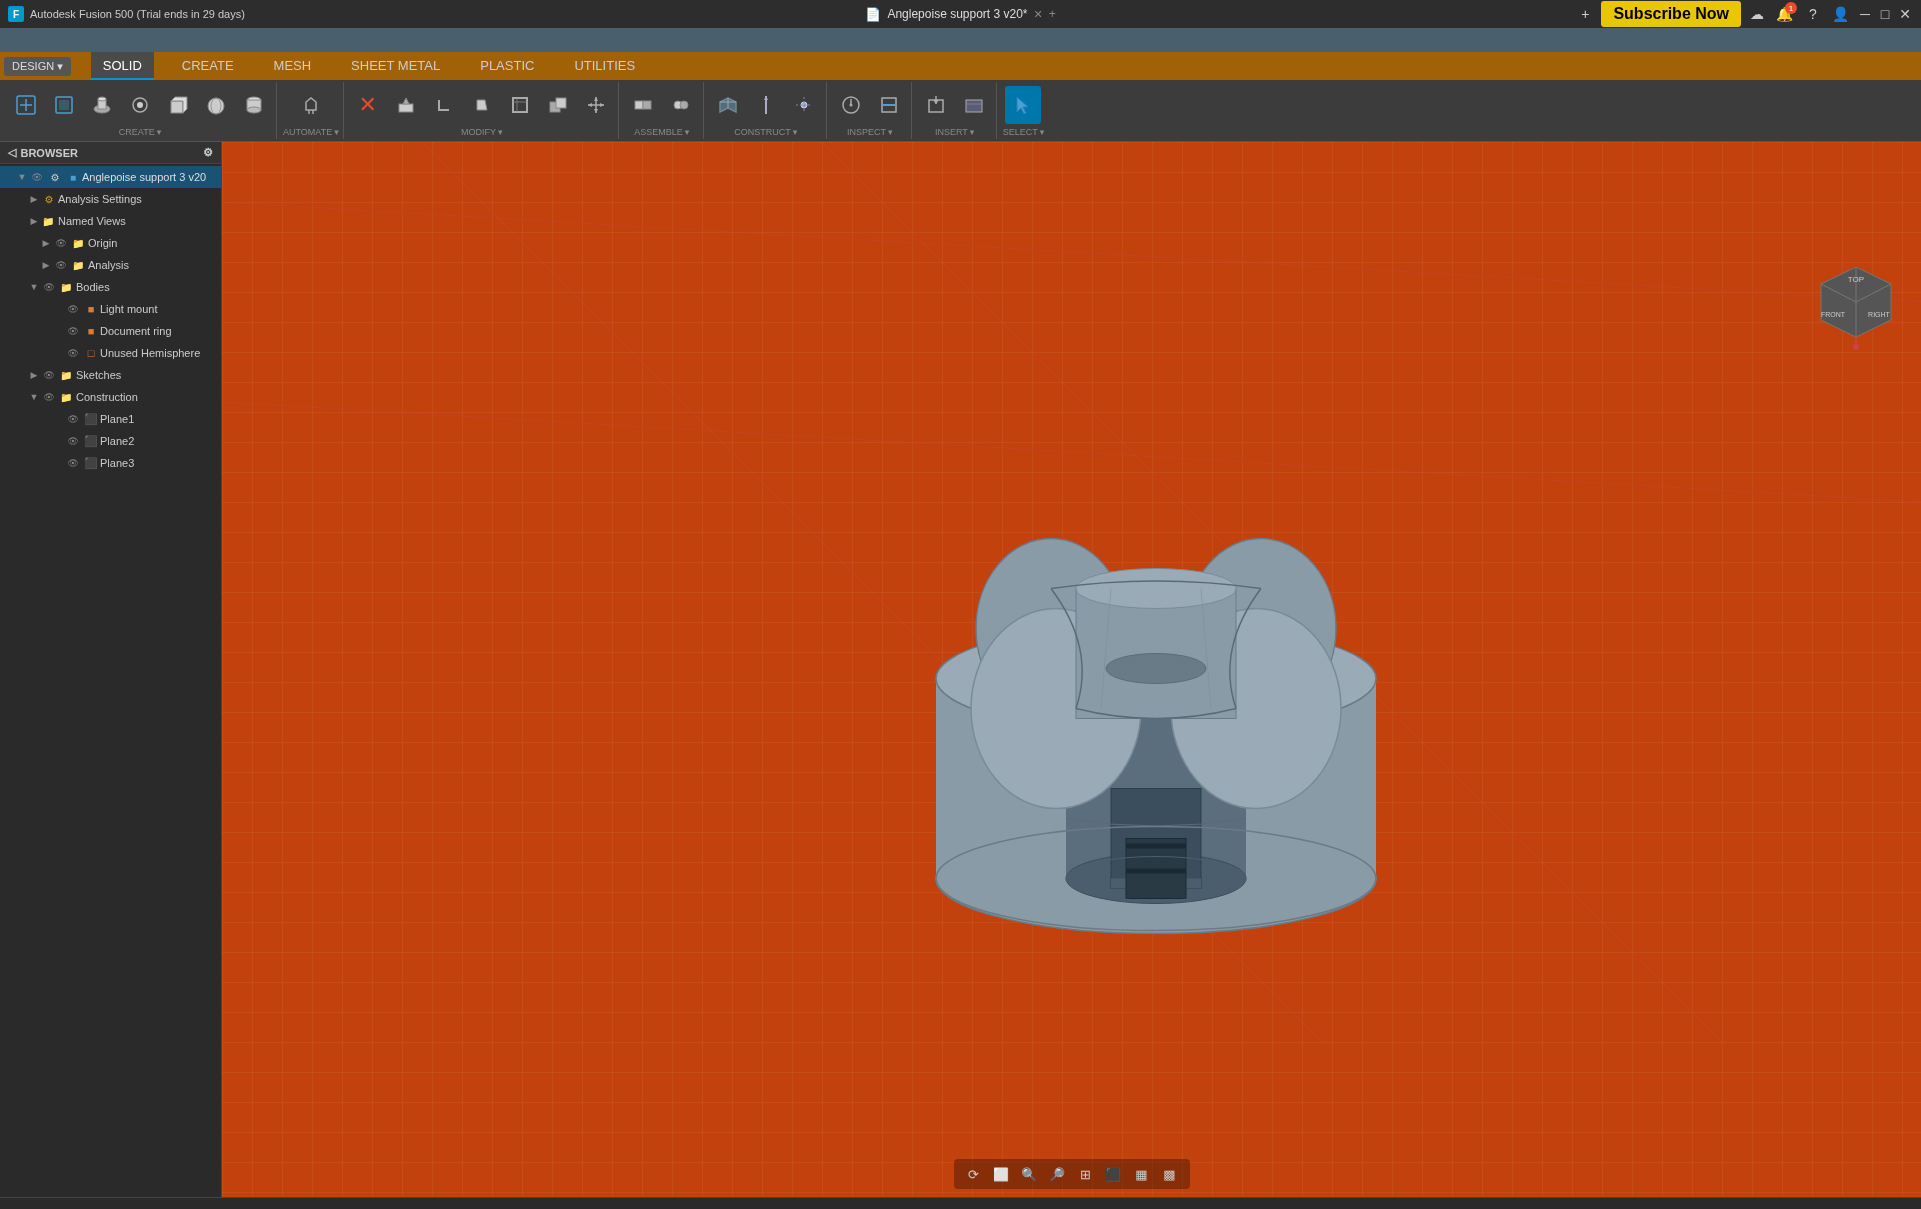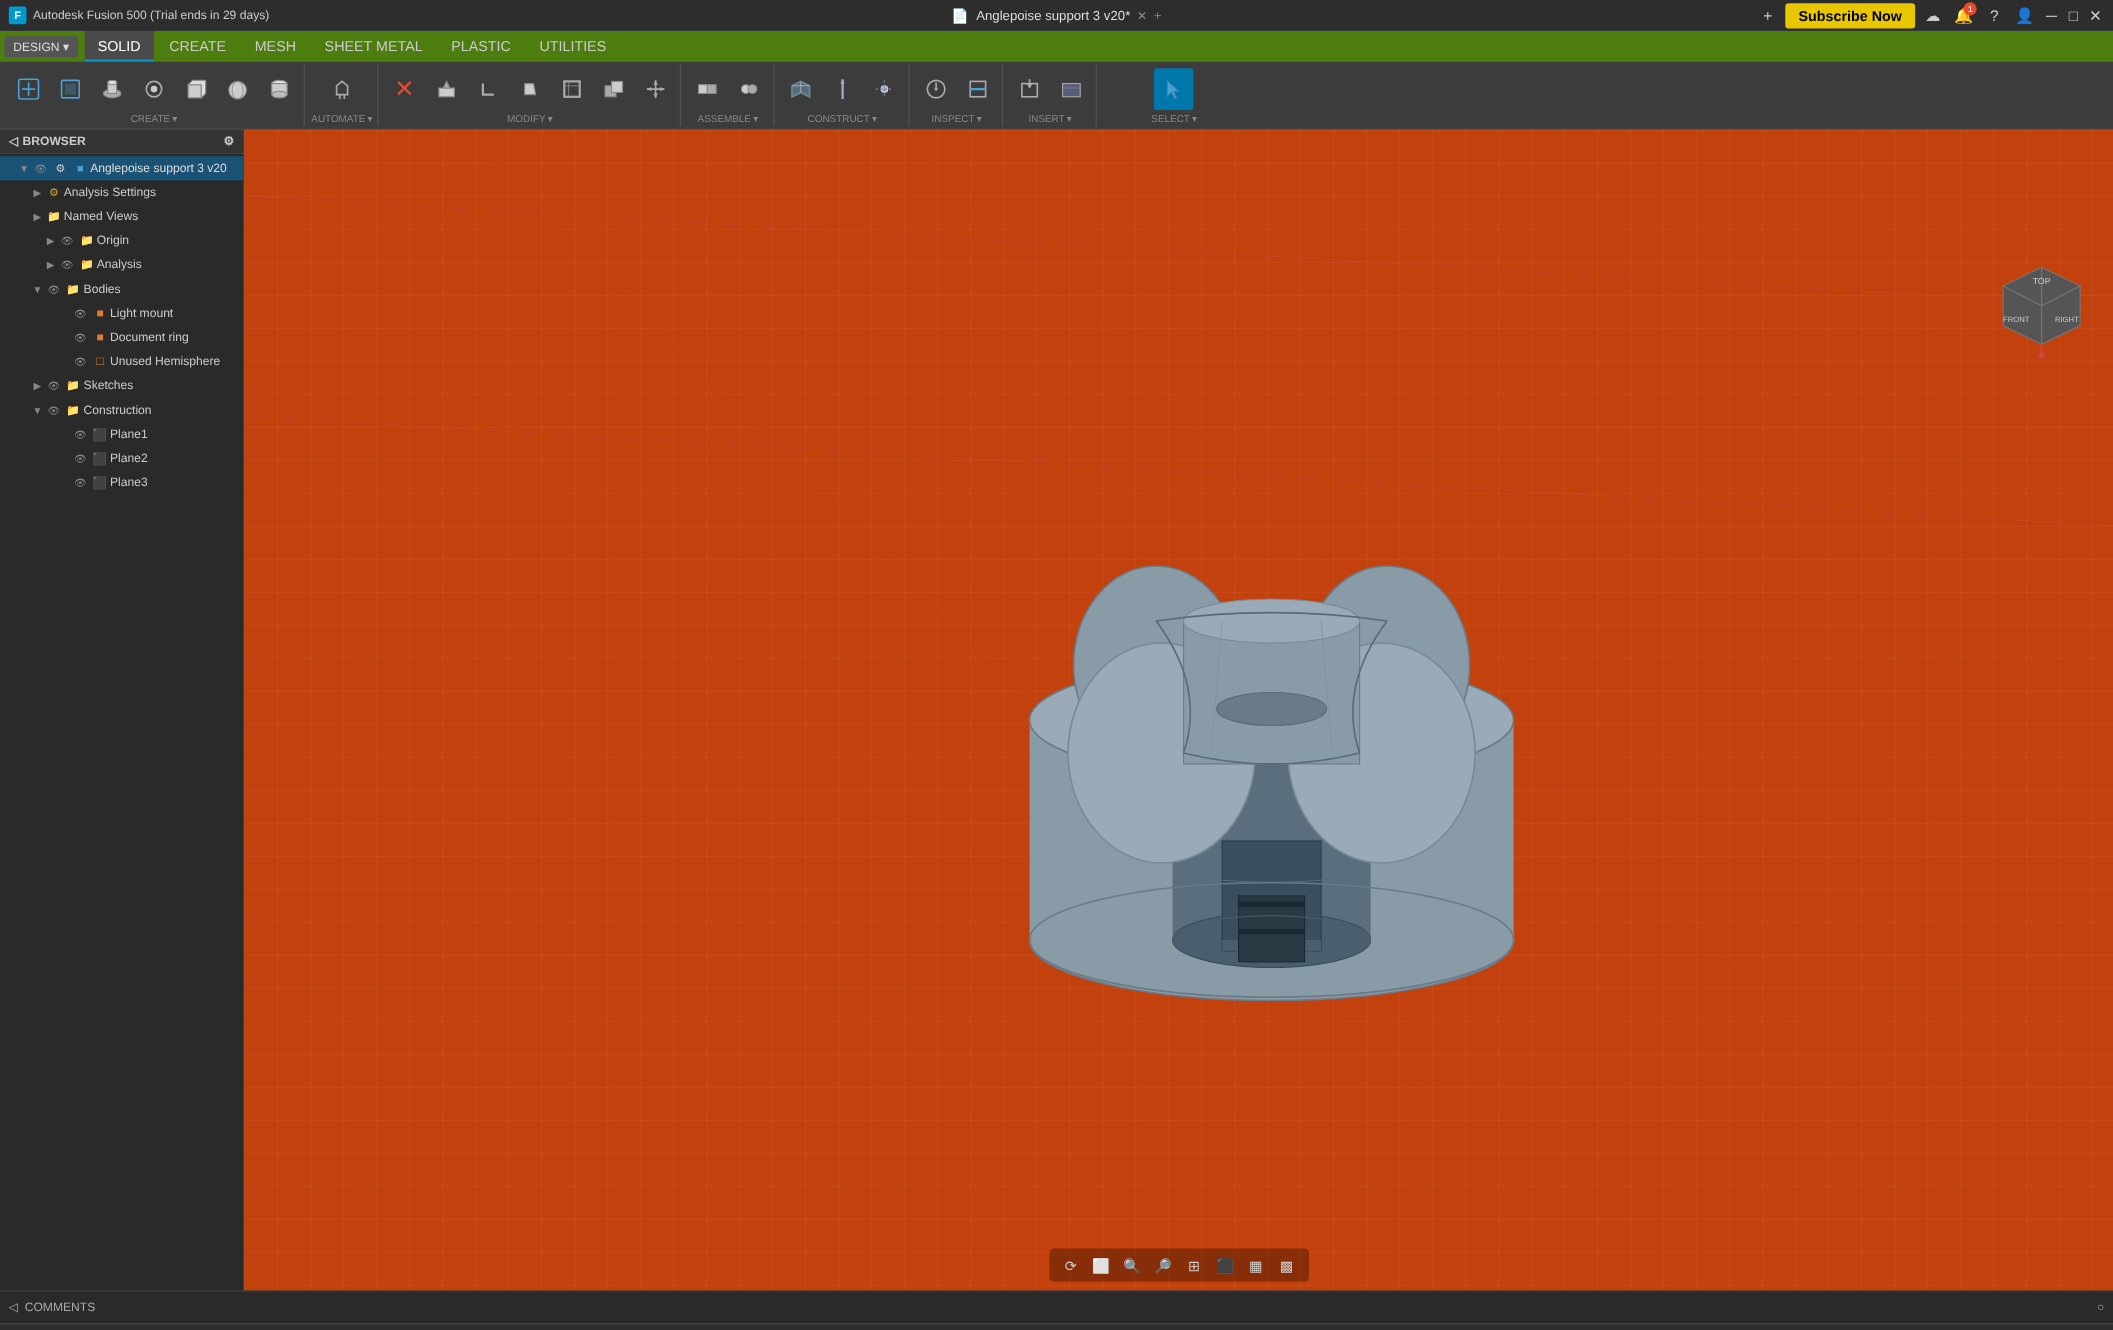--- a/index.html
+++ b/index.html
@@ -59,24 +59,25 @@
       display: flex;
       align-items: center;
       justify-content: center;
     }
 
     
     #tab-bar {
       display: flex;
       align-items: center;
       height: 28px;
-      background: #4d7c0f;
+      background: #a16207;
       padding-left: 4px;
-      gap: 2px;
+      gap: 16px;
       position: relative;
+      margin-top: 24px;
     }
     .design-dropdown {
       background: #555;
       color: #ddd;
       border: none;
       padding: 3px 8px;
       font-size: 11px;
       cursor: pointer;
       border-radius: 3px;
       margin-right: 4px;
@@ -108,21 +109,21 @@
       border-bottom: 1px solid #555;
     }
     .toolbar-group {
       display: flex;
       flex-direction: column;
       align-items: center;
       position: relative;
       padding: 2px 4px;
       border-right: 1px solid #555;
     }
-    .toolbar-group:last-child { border-right: none; margin-left: 44px; }
+    .toolbar-group:last-child { border-right: none; }
     .toolbar-icons-row {
       display: flex;
       gap: 2px;
       flex: 1;
       align-items: center;
     }
     .toolbar-icon-btn {
       width: 36px;
       height: 38px;
       display: flex;
@@ -278,21 +279,21 @@
       color: #aaa;
       justify-content: space-between;
     }
 
     
     .subscribe-btn {
       background: #e8c700;
       color: #000;
       border: none;
       padding: 4px 12px;
-      font-size: 13px;
+      font-size: 16px;
       font-weight: bold;
       cursor: pointer;
       border-radius: 3px;
     }
 
     
     .title-icon-btn {
       width: 24px;
       height: 24px;
       background: none;

